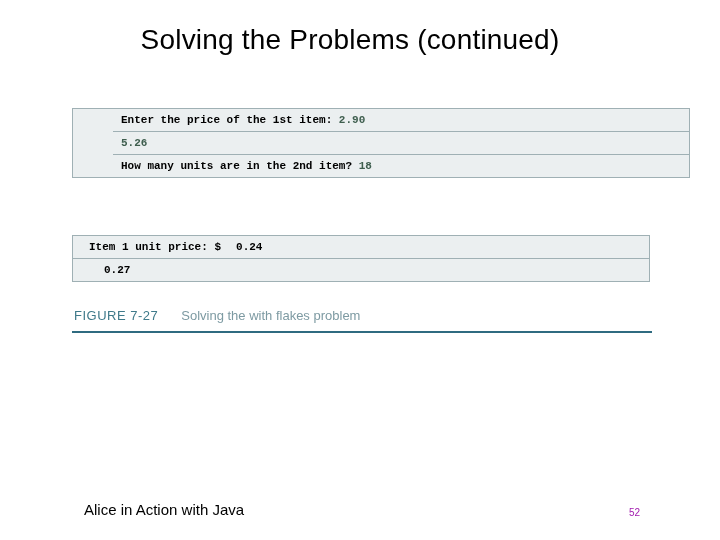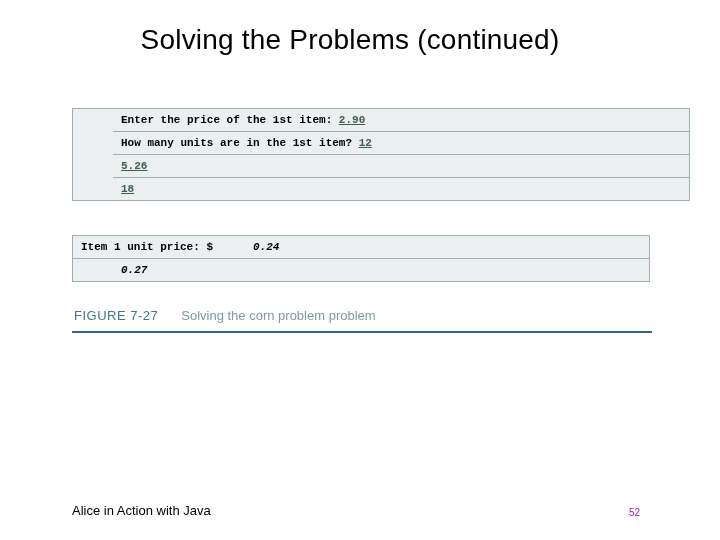--- a/index.html
+++ b/index.html
@@ -44,38 +44,37 @@
   .crow {
     display: flex;
     align-items: center;
     padding: 5px 8px;
     border-bottom: 1px solid #9fb0b4;
     white-space: pre;
   }
   .crow:last-child { border-bottom: none; }
   .uin {
     color: #3e5e4e;
-    text-decoration: underline;
   }
   .results {
     position: absolute;
     top: 235px;
     left: 72px;
     width: 576px;
     background: #ebeff0;
     border: 1px solid #9fb0b4;
     font-family: "Courier New", Courier, monospace;
     font-size: 11px;
     font-weight: bold;
     color: #000000;
   }
   .rrow {
     display: flex;
     align-items: center;
-    padding: 5px 8px;
+    padding: 5px 16px;
     border-bottom: 1px solid #9fb0b4;
     white-space: pre;
   }
   .rrow:last-child { border-bottom: none; }
   .figcap {
     position: absolute;
     top: 302px;
     left: 72px;
     width: 576px;
     padding: 6px 2px 8px 2px;
@@ -85,65 +84,62 @@
   }
   .fignum {
     color: #3f7a8a;
     letter-spacing: 0.5px;
     font-weight: 400;
     margin-right: 23px;
   }
   .figtxt { color: #7d9aa2; }
   .footer-left {
     position: absolute;
-    left: 72px;
+    left: 84px;
     bottom: 22px;
-    font-size: 13px;
+    font-size: 15px;
     color: #000;
   }
   .footer-right {
     position: absolute;
     right: 60px;
     bottom: 22px;
     font-size: 10px;
     color: #a21caf;
   }
-  .val { margin-left: 40px; font-style: italic; }
+  .val { margin-left: 15px; }
 </style>
 </head>
 <body>
 
 <div class="slide">
 
   <div class="title">Solving the Problems (continued)</div>
 
   <div class="console-block">
     <div class="crow">
       <span>Enter the price of the 1st item: </span><span class="uin">2.90</span>
     </div>
     <div class="crow">
-      <span>How many units are in the 1st item? </span><span class="uin">12</span>
-    </div>
-    <div class="crow">
       <span class="uin">5.26</span>
     </div>
     <div class="crow">
-      <span class="uin">18</span>
+      <span>How many units are in the 2nd item? </span><span class="uin">18</span>
     </div>
   </div>
 
   <div class="results">
     <div class="rrow">
       <span>Item 1 unit price: $</span><span class="val">0.24</span>
     </div>
     <div class="rrow">
       <span class="val">0.27</span>
     </div>
   </div>
 
   <div class="figcap">
-    <span class="fignum">FIGURE 7-27</span><span class="figtxt">Solving the corn problem problem</span>
+    <span class="fignum">FIGURE 7-27</span><span class="figtxt">Solving the with flakes problem</span>
   </div>
 
   <div class="footer-left">Alice in Action with Java</div>
   <div class="footer-right">52</div>
 
 </div>
 
 </body></html>

